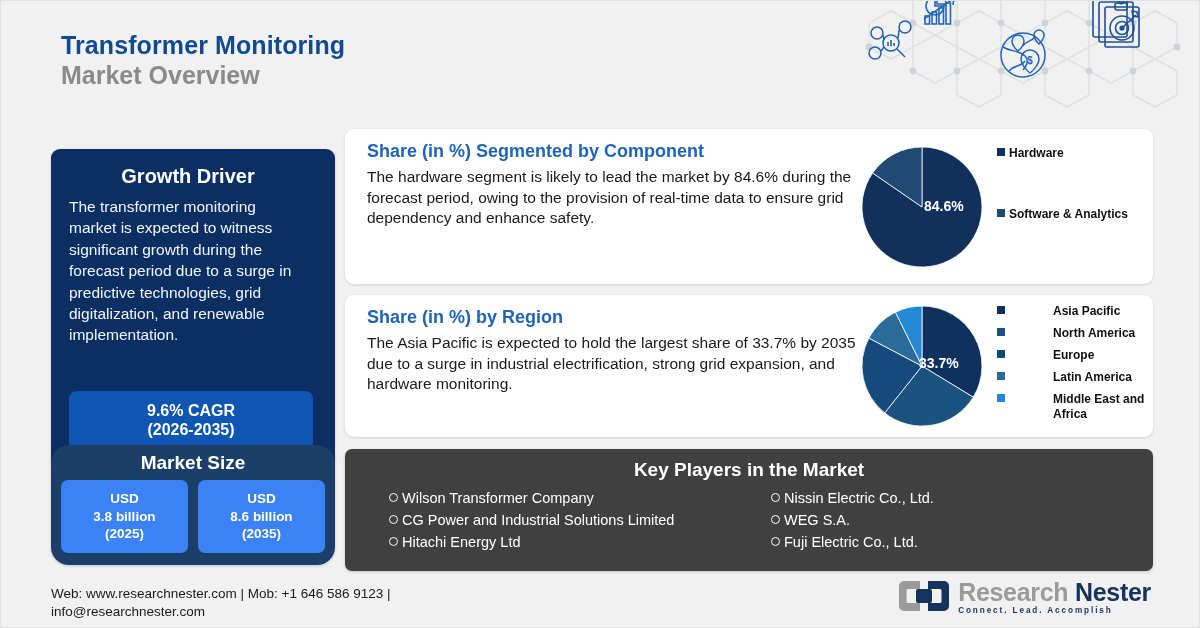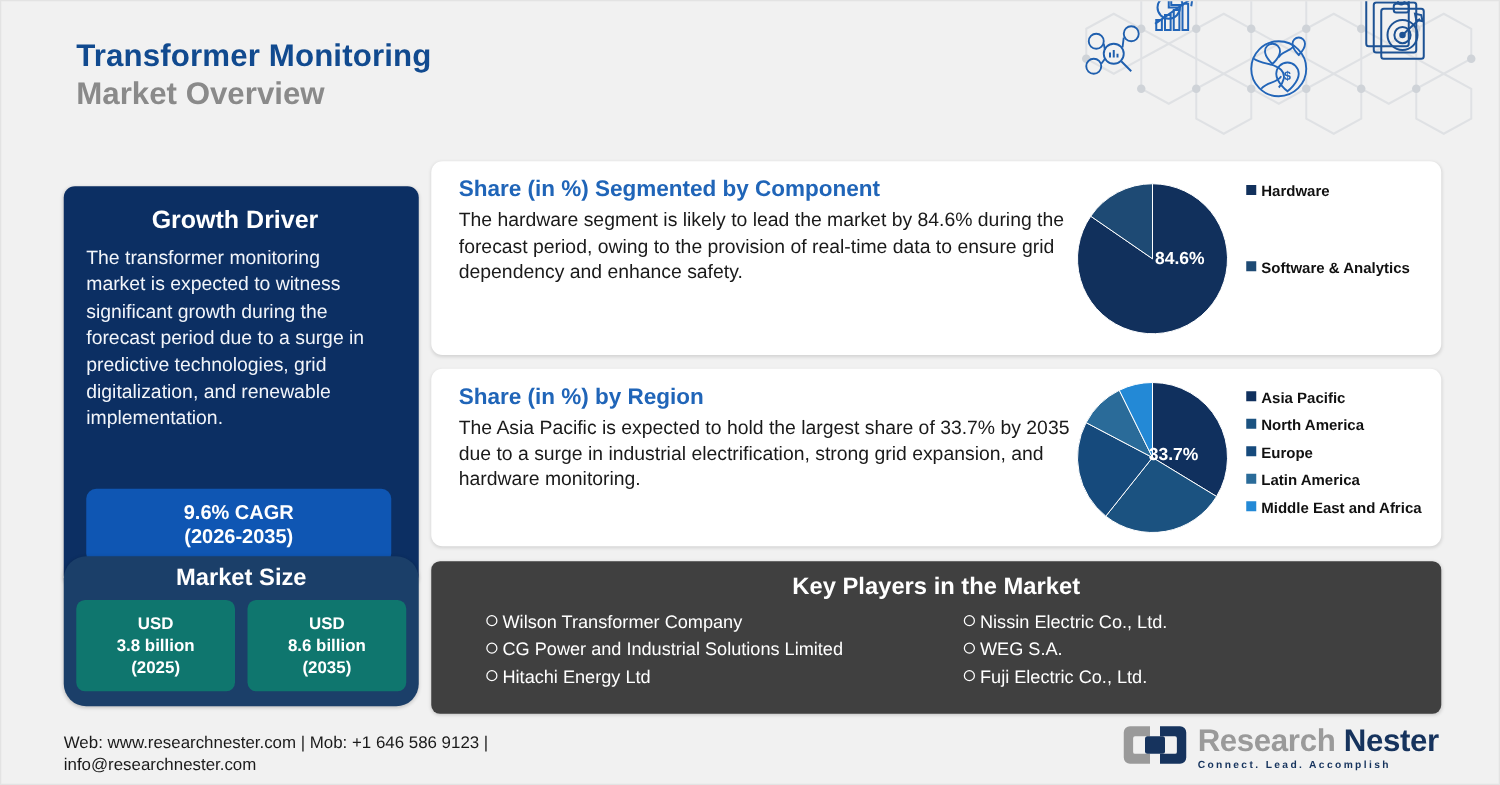--- a/index.html
+++ b/index.html
@@ -44,21 +44,21 @@
   }
 
   .msize-card{
     position:absolute;left:50px;top:444px;width:284px;height:120px;
     background:#1b3f69;border-radius:18px;box-sizing:border-box;
     box-shadow:0 1px 3px rgba(0,0,0,.18);
   }
   .msize-title{color:#fff;font-size:19px;font-weight:bold;text-align:center;padding:7px 0 6px 0;}
   .msize-row{display:flex;gap:10px;padding:0 10px;}
   .msize-box{
-    flex:1;background:#0f766e;border-radius:7px;color:#fff;
+    flex:1;background:#3b82f6;border-radius:7px;color:#fff;
     font-size:13.5px;font-weight:bold;text-align:center;
     padding:10px 0 10px 0;line-height:1.3;
   }
 
   
   .wcard{
     position:absolute;background:#ffffff;border-radius:9px;
     box-shadow:0 1px 3px rgba(0,0,0,.13);
     box-sizing:border-box;
   }
@@ -75,21 +75,21 @@
     position:absolute;color:#fff;font-size:14px;font-weight:bold;
     pointer-events:none;
   }
   #pie-label-component{left:63px;top:52px;}
   #pie-label-region{left:58px;top:50px;}
   .legend{padding-left:14px;}
   .legend-item{display:flex;align-items:flex-start;margin-bottom:2px;}
   .legend-sq{width:8px;height:8px;margin-top:2px;margin-right:4px;flex:0 0 8px;}
   .legend-label{font-size:12px;font-weight:bold;color:#111;line-height:1.25;}
   #legend-component .legend-item{margin-bottom:46px;}
-  #legend-region .legend-item{margin-bottom:7px;}
+  #legend-region .legend-item{margin-bottom:7px;gap:44px;}
 
   
   .players-card{
     position:absolute;left:344px;top:448px;width:808px;height:122px;
     background:#404040;border-radius:7px;box-sizing:border-box;
     box-shadow:0 1px 3px rgba(0,0,0,.18);
   }
   .players-title{color:#fff;font-size:19px;font-weight:bold;text-align:center;padding:10px 0 6px 0;}
   .players-cols{display:flex;padding:0 0 0 44px;}
   .players-col{flex:1;}

